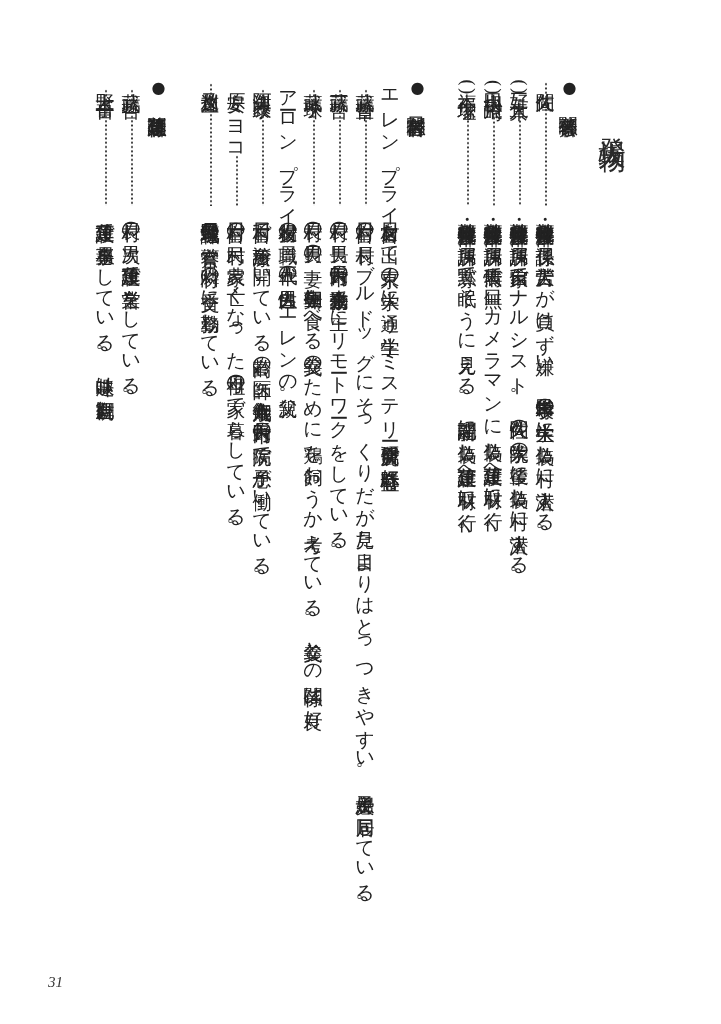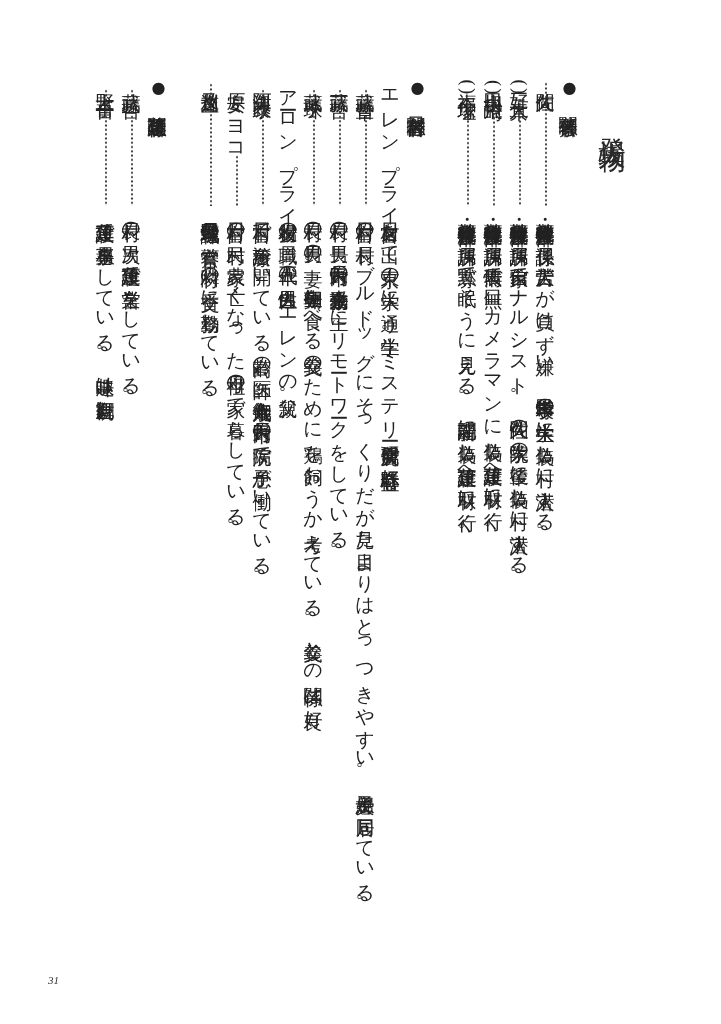--- a/index.html
+++ b/index.html
@@ -11,21 +11,21 @@
            top: 78px; width: 26px; }
     .title { position: absolute; writing-mode: vertical-rl; font-size: 27px; line-height: 32px;
              letter-spacing: 3px; top: 116px; left: 596px; width: 32px; color: #2a2a2a; }
     .heading { font-size: 19px; }
     .heading .bullet { font-size: 16px; display: inline-block; margin-bottom: 4px; }
     .dots { display: inline-block; border-right: 0; background-image: radial-gradient(circle, #333 0.9px, transparent 1.1px);
             background-size: 4px 4.3px; background-repeat: repeat-y; background-position: center top;
             width: 4px; margin: 0 auto; }
     .desc { position: absolute; top: 208px; writing-mode: vertical-rl; font-size: 19px; line-height: 26px;
             letter-spacing: 0.4px; white-space: nowrap; width: 26px; }
-    .page-number { position: absolute; left: 48px; top: 974px; font-size: 11px;
+    .page-number { position: absolute; left: 48px; top: 974px; font-size: 15px;
                    font-family: "Liberation Serif", serif; color: #333; font-style: italic; }
   </style>
 </head>
 <body>
 
 <div class="page">
 
   <div class="title">登場人物</div>
 
   <div class="col heading" style="left:556px;"><span class="bullet">●</span><span>警察関係者</span></div>

